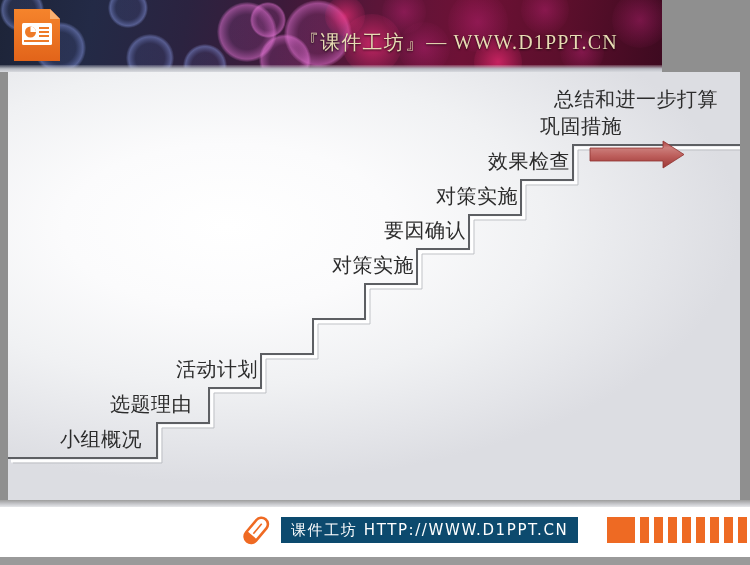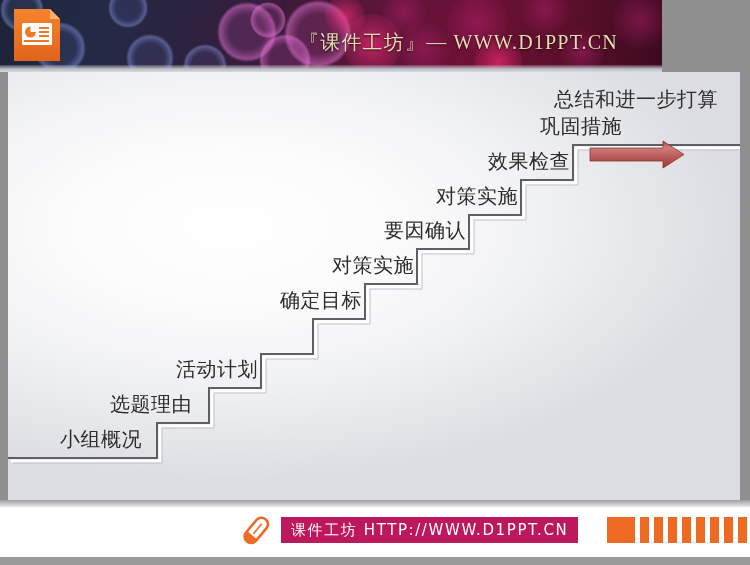--- a/index.html
+++ b/index.html
@@ -97,21 +97,21 @@
   }
   .footer-top-edge {
     position: absolute; left: 0; top: 0; width: 750px; height: 7px;
     background: linear-gradient(to bottom, #9d9d9d, #c9cace 60%, #e6e7ea);
   }
   .pen-icon { position: absolute; left: 233px; top: 512px; z-index: 5; }
   .footer-banner {
     position: absolute;
     left: 281px; top: 517px;
     height: 26px;
-    background: #be185d;
+    background: #0c4a6e;
     color: #ffffff;
     font-family: "DejaVu Sans", "Liberation Sans", sans-serif;
     font-size: 15px;
     letter-spacing: 1.6px;
     padding: 0 10px;
     display: flex; align-items: center;
     white-space: nowrap;
     z-index: 5;
   }
   .bars {
@@ -223,21 +223,20 @@
 
         <g>
           <rect x="582" y="75" width="90" height="14" fill="none"></rect>
           <path d="M582 76 L655 76 L655 69 L676 82.5 L655 96 L655 89 L582 89 Z" fill="url(#arrowGrad)" stroke="#8f3230" stroke-width="0.8"></path>
         </g>
       </svg>
 
       <div class="step-label" style="left:134px; top:367px;">小组概况</div>
       <div class="step-label" style="left:184px; top:332px;">选题理由</div>
       <div class="step-label" style="left:250px; top:297px;">活动计划</div>
-      <div class="step-label" style="left:354px; top:228px;">确定目标</div>
       <div class="step-label" style="left:406px; top:193px;">对策实施</div>
       <div class="step-label" style="left:458px; top:158px;">要因确认</div>
       <div class="step-label" style="left:510px; top:124px;">对策实施</div>
       <div class="step-label" style="left:614px; top:54px;">巩固措施</div>
       <div class="step-label" style="left:562px; top:89px;">效果检查</div>
       <div class="step-label top" style="left:710px; top:19px;margin-top:8px;">总结和进一步打算</div>
 
     </div>
   </div>
 

